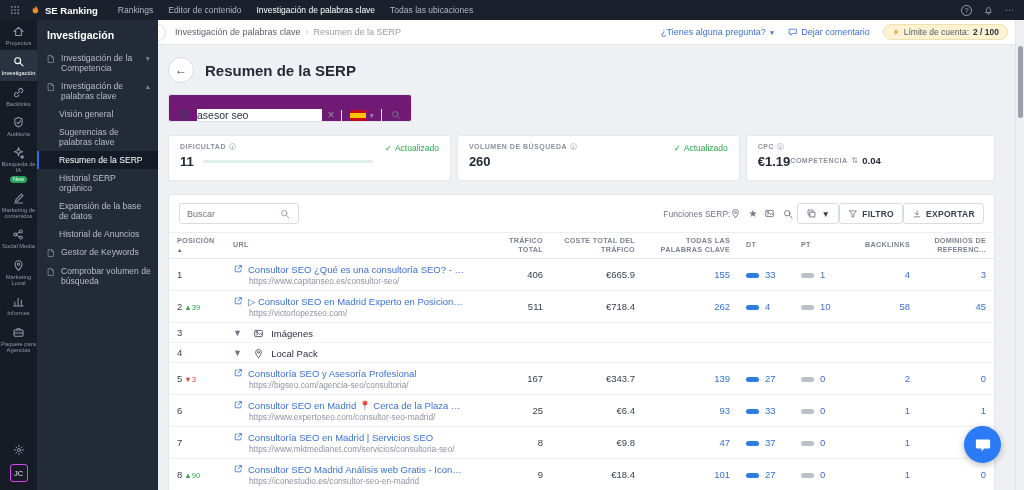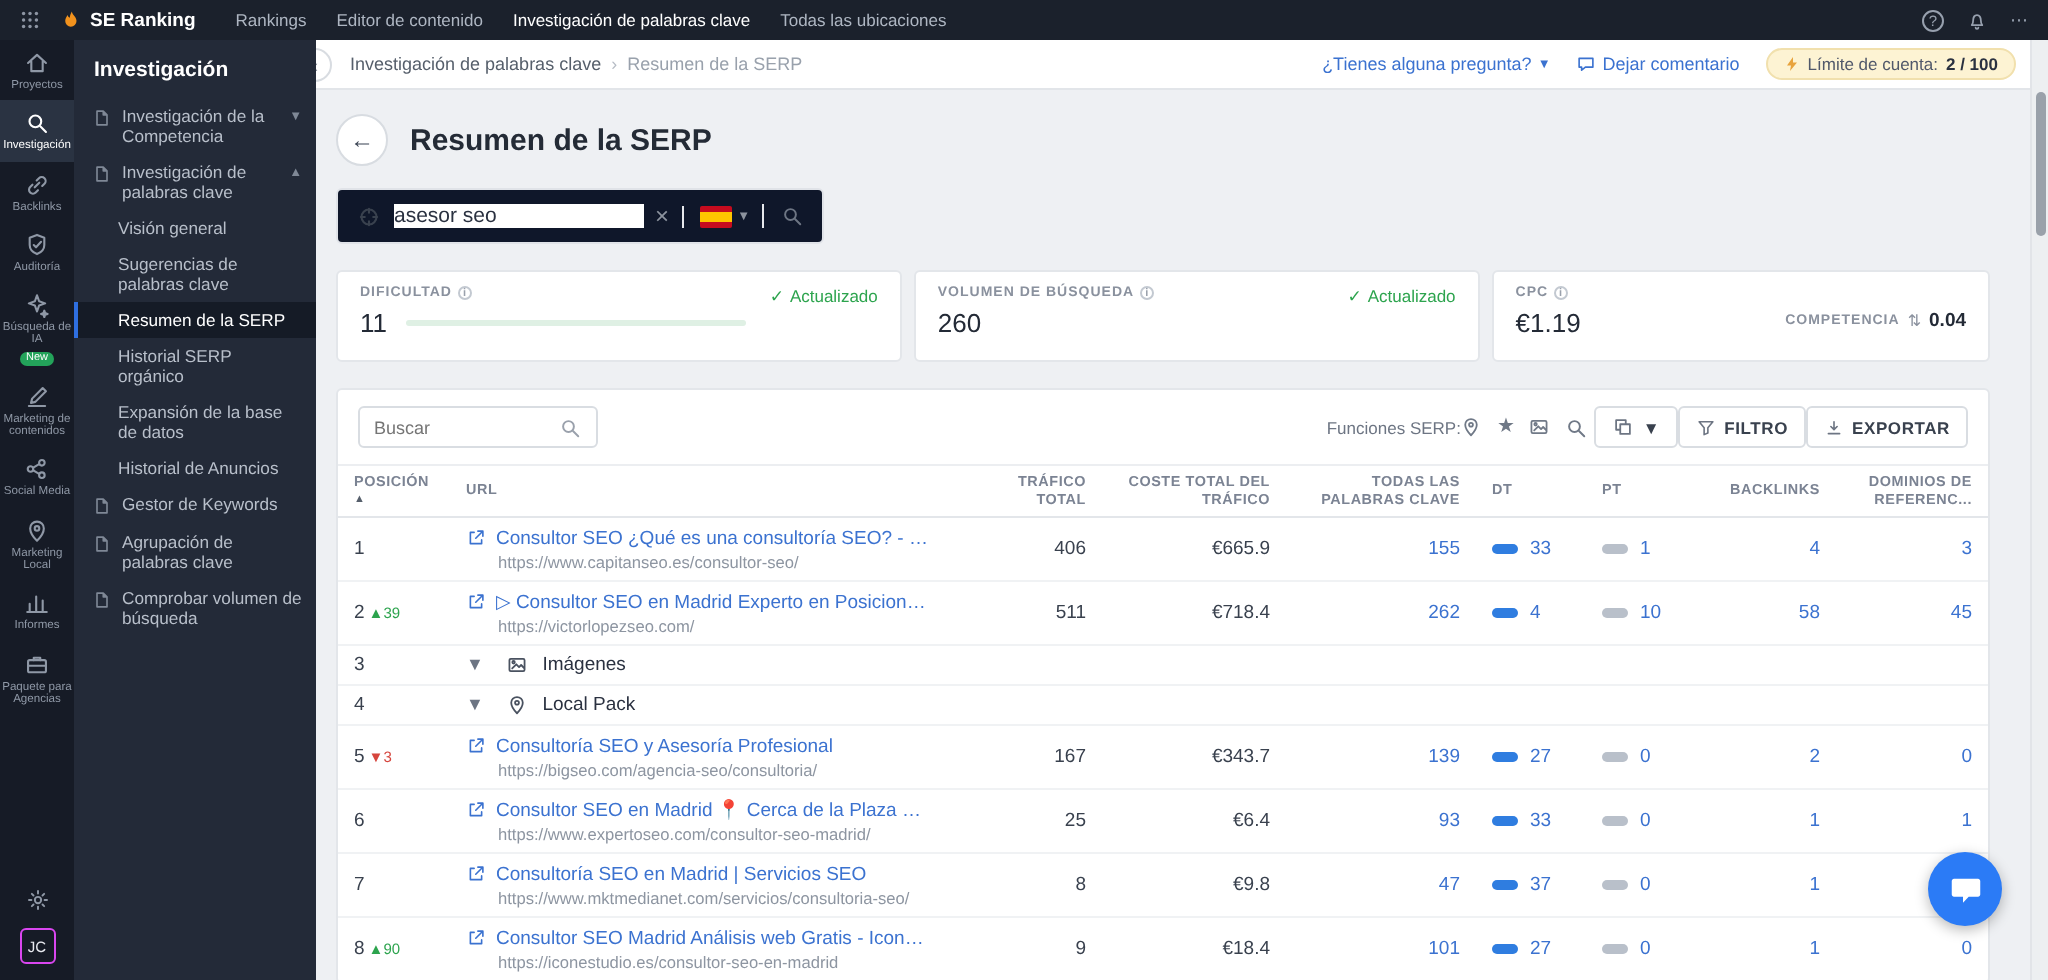--- a/index.html
+++ b/index.html
@@ -45,38 +45,38 @@
   .q-link,.comment-link{font-size:9px;color:#3b72d0;cursor:pointer;display:flex;align-items:center;gap:3px;white-space:nowrap}
   .q-link .chev{font-size:6.5px}
   .limit-badge{font-size:8.5px;color:#51586a;background:#fdf3d3;border:1px solid #f1e0ad;border-radius:10px;padding:2px 8px;display:flex;gap:4px;align-items:center;cursor:pointer;white-space:nowrap}
   .limit-badge b{color:#2a3140}
   .content{padding:10px 29px 0 10px}
   .title-row{display:flex;align-items:center;gap:11px;margin:2px 0 11px}
   .back-btn{width:26px;height:26px;border-radius:50%;border:1px solid #d8dce1;background:#fff;font-size:12px;color:#3c4554;cursor:pointer;font-family:inherit}
   .title-row h1{font-size:15px;color:#242b36;font-weight:bold}
   
   .search-row{display:flex;align-items:center}
-  .kw-search{display:flex;align-items:center;background:#0f172a;border:1px solid #e0e3e8;border-radius:3px;height:28px;width:244px;padding:0 9px;gap:6px}
+  .kw-search{display:flex;align-items:flex-end;background:#701a75;border:1px solid #e0e3e8;border-radius:3px;height:28px;width:244px;padding:0 9px;gap:6px}
   .kw-search input{border:0;outline:0;flex:1;font-size:10.5px;color:#2a3140;min-width:0;font-family:inherit}
   .kw-clear{color:#8c939e;font-size:12px;cursor:pointer;line-height:1}
   .kw-flag{display:flex;align-items:center;gap:3px;border-left:1px solid #e6e8ec;padding-left:8px;cursor:pointer}
   .flag-es{width:16px;height:11px;border-radius:1px;background:linear-gradient(#c60b1e 27%,#ffc400 27%,#ffc400 73%,#c60b1e 73%)}
   .kw-flag .chev,.btn .chev{font-size:6.5px;color:#8c939e}
   .kw-mag{border-left:1px solid #e6e8ec;padding-left:8px;color:#6d7583;cursor:pointer}
   .search-actions{margin-left:auto;display:flex;gap:6px}
   .btn{display:flex;align-items:center;gap:5px;background:#fff;border:1px solid #d9dde2;border-radius:3px;height:26px;padding:0 10px;font-size:9.5px;color:#39414e;cursor:pointer;font-family:inherit;white-space:nowrap}
   .btn .ico{color:#6d7583}
   
   .cards{display:flex;gap:6px;margin-top:13px}
   .card{background:#fff;border:1px solid #e3e6ea;border-radius:3px;padding:7px 11px;height:46px;position:relative;flex:1}
-  .card.cpc{flex:.87;display:flex;justify-content:space-between;align-items:flex-start}
+  .card.cpc{flex:.87;display:flex;justify-content:flex-start;align-items:flex-start}
   .card-label{font-size:7px;font-weight:bold;letter-spacing:.5px;color:#8a919e;display:flex;gap:3px;align-items:center}
   .info-i{font-size:5.5px;border:1px solid #c3c9d1;border-radius:50%;width:7px;height:7px;line-height:6px;text-align:center;color:#9aa1ac;flex:0 0 7px}
   .val-row{display:flex;align-items:center;gap:9px;margin-top:4px}
-  .card-value{font-size:13px;font-weight:normal;color:#232a36}
+  .card-value{font-size:13px;font-weight:bold;color:#232a36}
   .card-status{position:absolute;top:7px;right:11px;font-size:8.5px;color:#2da44e;display:flex;gap:3px;align-items:center}
   .diff-bar{height:3px;border-radius:2px;background:#dff0e4;width:170px;overflow:hidden}
   .diff-fill{height:100%;background:#2da44e;border-radius:2px}
   .comp-box{display:flex;align-items:center;gap:4px;margin-top:12px}
   .comp-label{font-size:7px;font-weight:bold;letter-spacing:.5px;color:#8a919e}
   .comp-sort{font-size:8px;color:#8a919e}
   .comp-value{font-size:9.5px;font-weight:bold;color:#232a36}
   
   .table-card{margin-top:13px;background:#fff;border:1px solid #e3e6ea;border-radius:3px;overflow:hidden}
   .table-toolbar{display:flex;align-items:center;padding:8px 10px;gap:8px}
@@ -299,28 +299,20 @@
       <div class="sb-item child">
         <span class="sb-label">Historial de Anuncios</span>
       </div>
       <div class="sb-item">
         <span class="sb-ico">
           <svg width="10" height="10" viewBox="0 0 16 16" fill="none" stroke="currentColor" stroke-width="1.3" stroke-linecap="round" stroke-linejoin="round">
             <path d="M4 2.5h5l3 3v8H4zM9 2.5v3h3"></path>
           </svg>
         </span>
         <span class="sb-label">Gestor de Keywords</span>
-      </div>
-      <div class="sb-item">
-        <span class="sb-ico">
-          <svg width="10" height="10" viewBox="0 0 16 16" fill="none" stroke="currentColor" stroke-width="1.3" stroke-linecap="round" stroke-linejoin="round">
-            <path d="M4 2.5h5l3 3v8H4zM9 2.5v3h3"></path>
-          </svg>
-        </span>
-        <span class="sb-label">Agrupación de palabras clave</span>
       </div>
       <div class="sb-item">
         <span class="sb-ico">
           <svg width="10" height="10" viewBox="0 0 16 16" fill="none" stroke="currentColor" stroke-width="1.3" stroke-linecap="round" stroke-linejoin="round">
             <path d="M4 2.5h5l3 3v8H4zM9 2.5v3h3"></path>
           </svg>
         </span>
         <span class="sb-label">Comprobar volumen de búsqueda</span>
       </div>
     </div>

